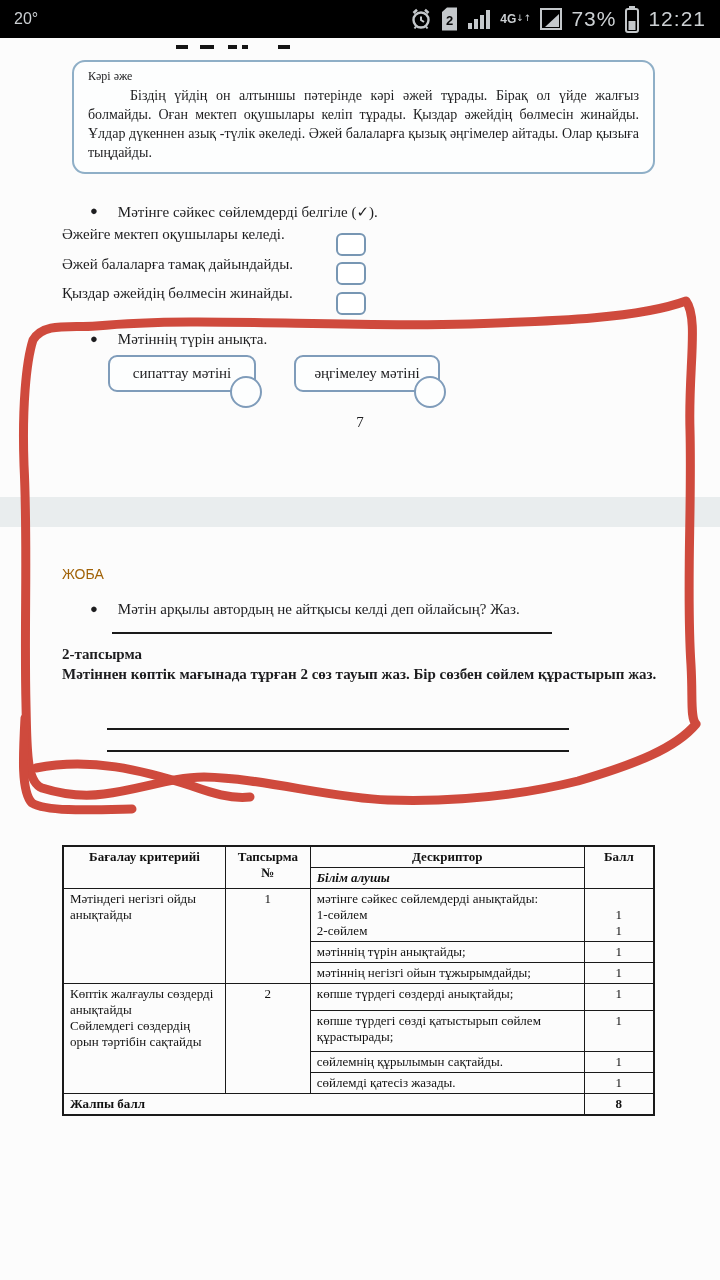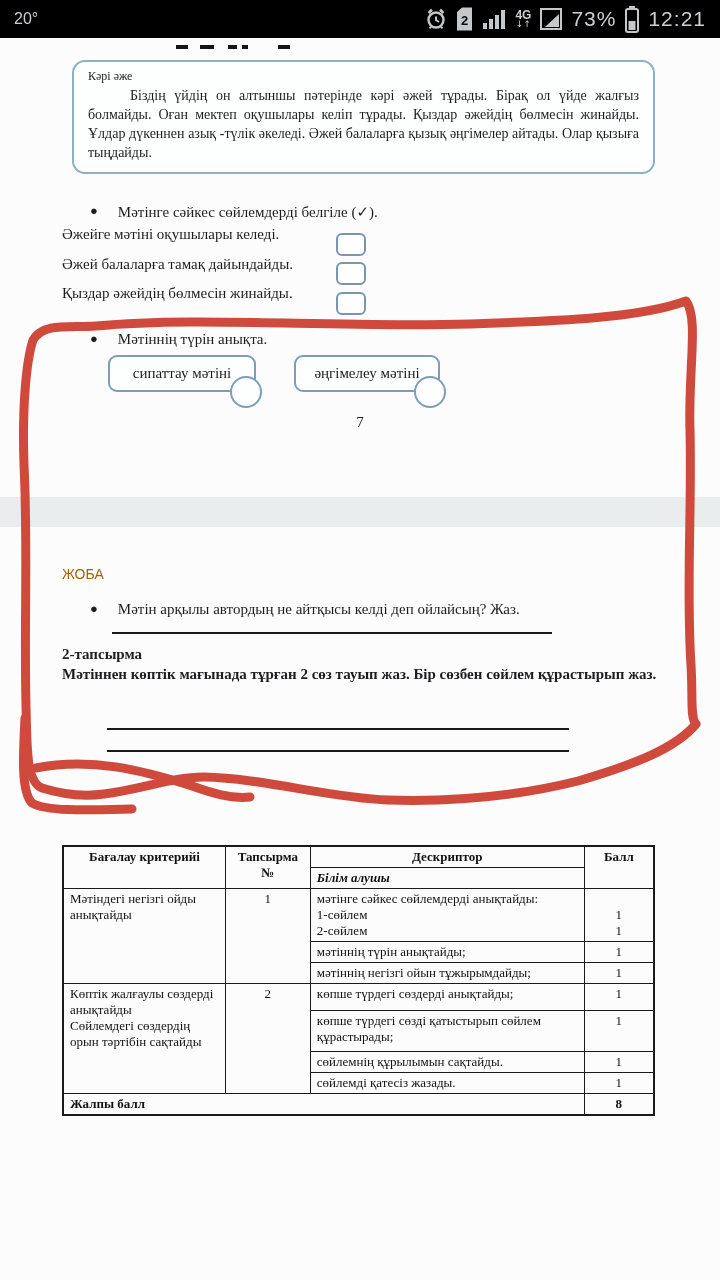--- a/index.html
+++ b/index.html
@@ -5,21 +5,21 @@
   html,body{margin:0;padding:0;background:#444;}
   #screen{position:relative;width:720px;height:1280px;background:#fcfcfc;overflow:hidden;
           font-family:"Liberation Serif","DejaVu Serif",serif;color:#1d1d1f;}
   
   .statusbar{position:absolute;left:0;top:0;width:720px;height:38px;background:#000;
              display:flex;align-items:center;justify-content:space-between;padding:0 14px;box-sizing:border-box;
              font-family:"Liberation Sans","DejaVu Sans",sans-serif;color:#ccd0d3;}
   .sb-right{display:flex;align-items:center;gap:8px;}
   .sb-temp{font-size:16px;}
   .sb-big{font-size:21px;letter-spacing:1px;}
-  .sb-net{display:flex;flex-direction:column;align-items:center;line-height:1;}
+  .sb-net{display:flex;flex-direction:row;align-items:center;line-height:1;}
   .sb-net .g{font-size:12px;font-weight:bold;}
   .sb-net .ar{font-size:9px;font-family:"DejaVu Sans",sans-serif;margin-top:-1px;}
   .icon svg{display:block;}
   
   .remnant{position:absolute;height:4px;background:#151515;}
   .readbox{position:absolute;left:72px;top:60px;width:583px;box-sizing:border-box;
            border:2px solid #8fafc7;border-radius:13px;padding:7px 14px 10px 14px;background:#fdfefe;}
   .readbox .ttl{text-align:left;font-size:12px;}
   .readbox .body{font-size:14px;line-height:19px;text-align:justify;text-indent:42px;margin-top:2px;}
   .bullet-row{position:absolute;left:90px;font-size:15px;display:flex;gap:20px;}
@@ -112,21 +112,21 @@
   <div class="readbox">
     <div class="ttl">Кәрі әже</div>
     <div class="body">Біздің үйдің он алтыншы пәтерінде кәрі әжей тұрады. Бірақ ол үйде жалғыз болмайды. Оған мектеп оқушылары келіп тұрады. Қыздар әжейдің бөлмесін жинайды. Ұлдар дүкеннен азық -түлік әкеледі. Әжей балаларға қызық әңгімелер айтады. Олар қызыға тыңдайды.</div>
   </div>
 
   <div class="bullet-row" style="top:203px;">
     <span class="b">●</span>
     <span>Мәтінге сәйкес сөйлемдерді  белгіле (✓).</span>
   </div>
 
-  <div class="stmt" style="top:226px;">Әжейге мәтіні оқушылары келеді.</div>
+  <div class="stmt" style="top:226px;">Әжейге мектеп оқушылары келеді.</div>
   <div class="stmt" style="top:256px;">Әжей балаларға тамақ дайындайды.</div>
   <div class="stmt" style="top:285px;">Қыздар әжейдің бөлмесін жинайды.</div>
   <div class="chk" style="top:233px;"></div>
   <div class="chk" style="top:262px;"></div>
   <div class="chk" style="top:292px;"></div>
 
   <div class="bullet-row" style="top:331px;">
     <span class="b">●</span>
     <span>Мәтіннің түрін анықта.</span>
   </div>

